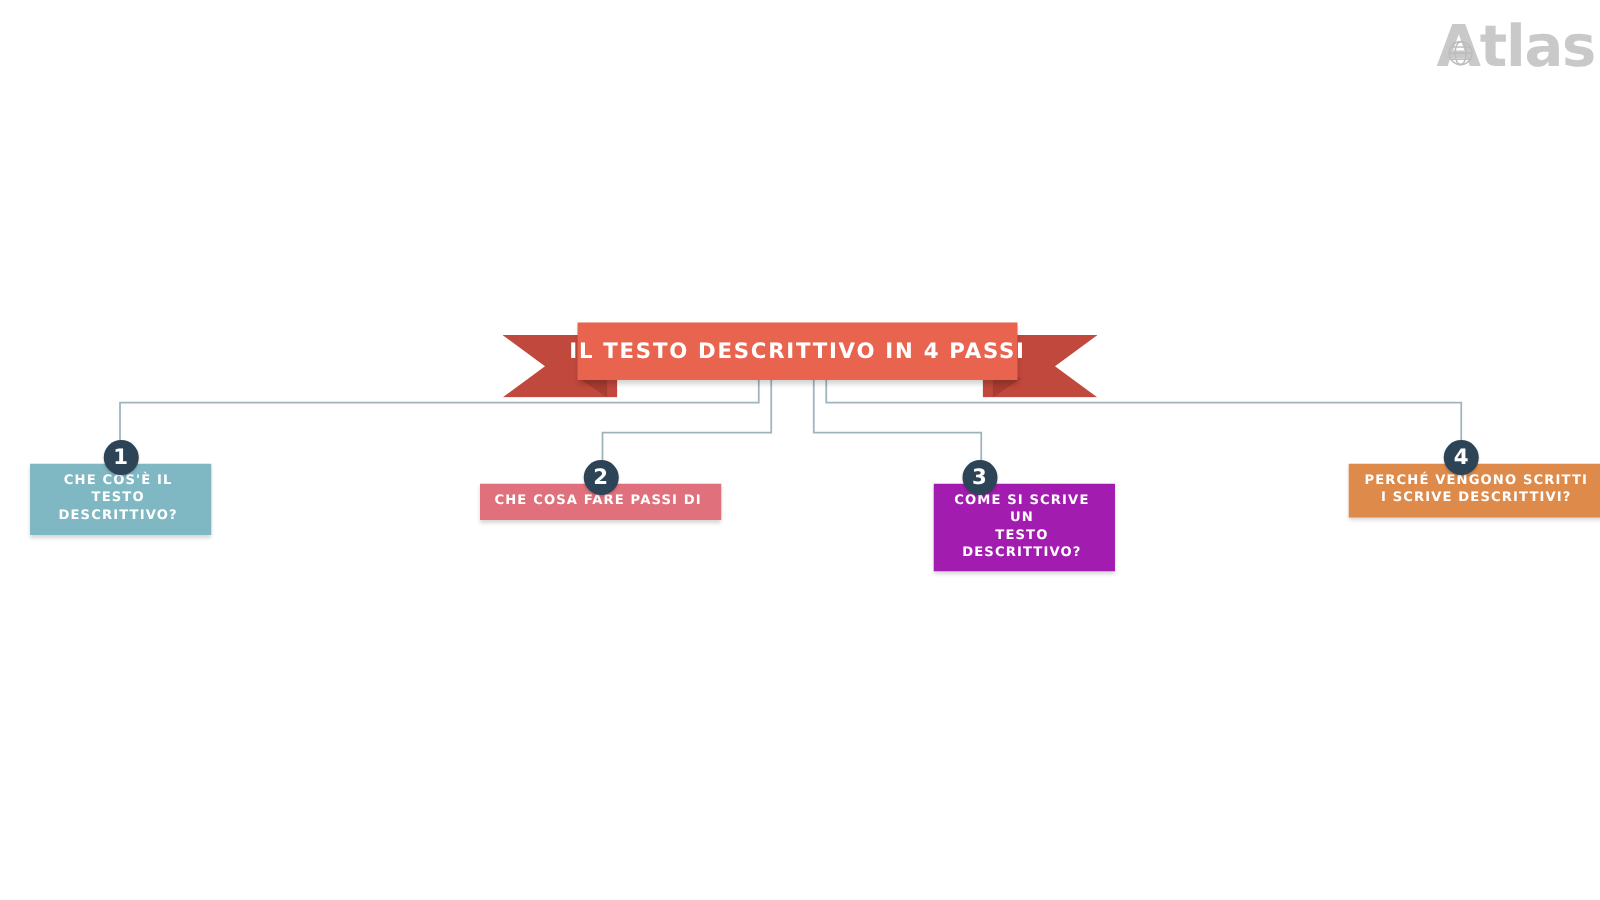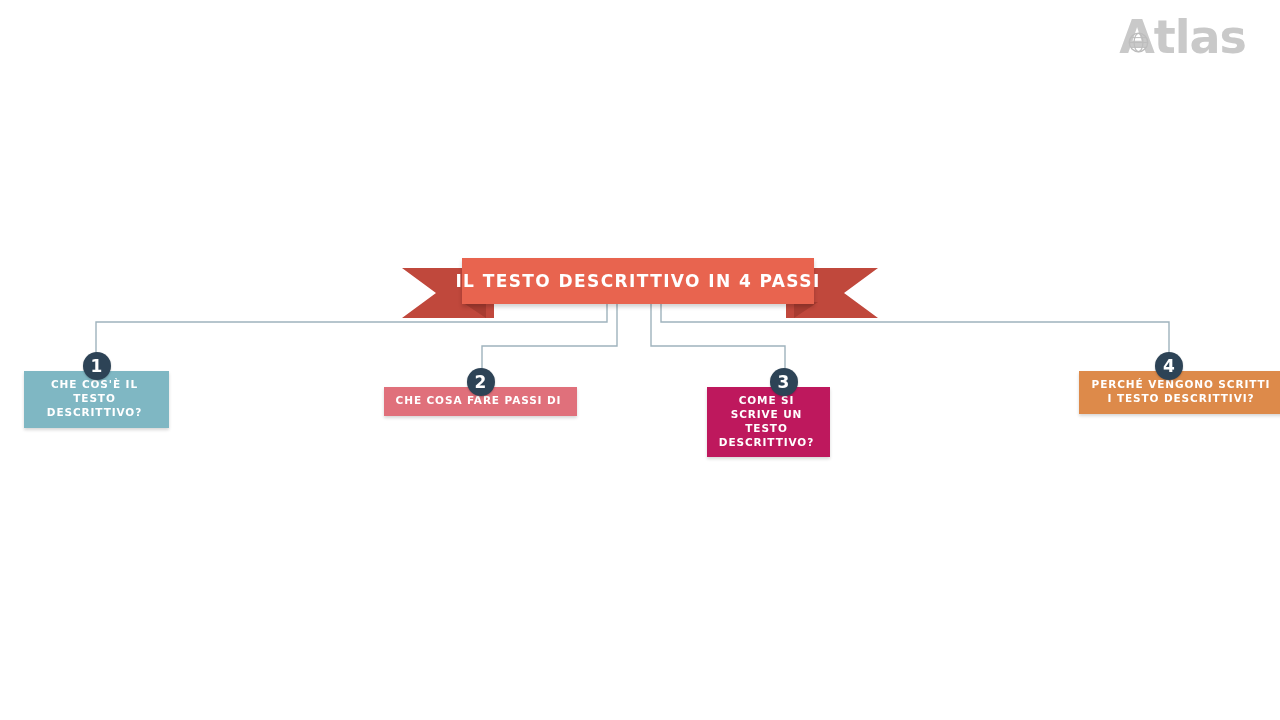--- a/index.html
+++ b/index.html
@@ -13,21 +13,21 @@
     position: relative;
     overflow: hidden;
     font-family: "DejaVu Sans", sans-serif;
     background: #ffffff;
   }
 
   
   .logo {
     position: absolute;
     top: 14px;
-    right: 34px;
+    right: 4px;
     display: flex;
     align-items: center;
     user-select: none;
   }
   .logo-text {
     font-family: "DejaVu Sans", sans-serif;
     font-weight: bold;
     font-size: 46px;
     letter-spacing: -1px;
     color: #c9c9c9;
@@ -202,25 +202,25 @@
 
 <div class="node" id="node-1" style="left: 384px; top: 368px; width: 193px;">
   <div class="node-circle" style="background: rgb(45, 67, 86); color: rgb(255, 255, 255);">2</div>
   <div class="node-box" style="width: 193px; background: rgb(224, 112, 123);">
     <span class="l1">CHE COSA FARE PASSI DI</span>
   </div>
 </div>
 
 <div class="node" id="node-2" style="left: 707px; top: 368px; width: 153px;">
   <div class="node-circle" style="background: rgb(45, 67, 86); color: rgb(255, 255, 255);">3</div>
-  <div class="node-box" style="width: 123px; background: #be185d;">
+  <div class="node-box" style="width: 145px; background: #a21caf; margin-left: 40px;">
     <span class="l1">COME SI SCRIVE UN</span>
     <span class="l2">TESTO DESCRITTIVO?</span>
   </div>
 </div>
 
 <div class="node" id="node-3" style="left: 1079px; top: 352px; width: 180px;">
   <div class="node-circle" style="background: rgb(45, 67, 86); color: rgb(255, 255, 255);">4</div>
   <div class="node-box" style="width: 208px; background: rgb(221, 138, 74);">
     <span class="l1">PERCHÉ VENGONO SCRITTI</span>
-    <span class="l2">I TESTO DESCRITTIVI?</span>
+    <span class="l2">I SCRIVE DESCRITTIVI?</span>
   </div>
 </div>
 
 </body></html>

